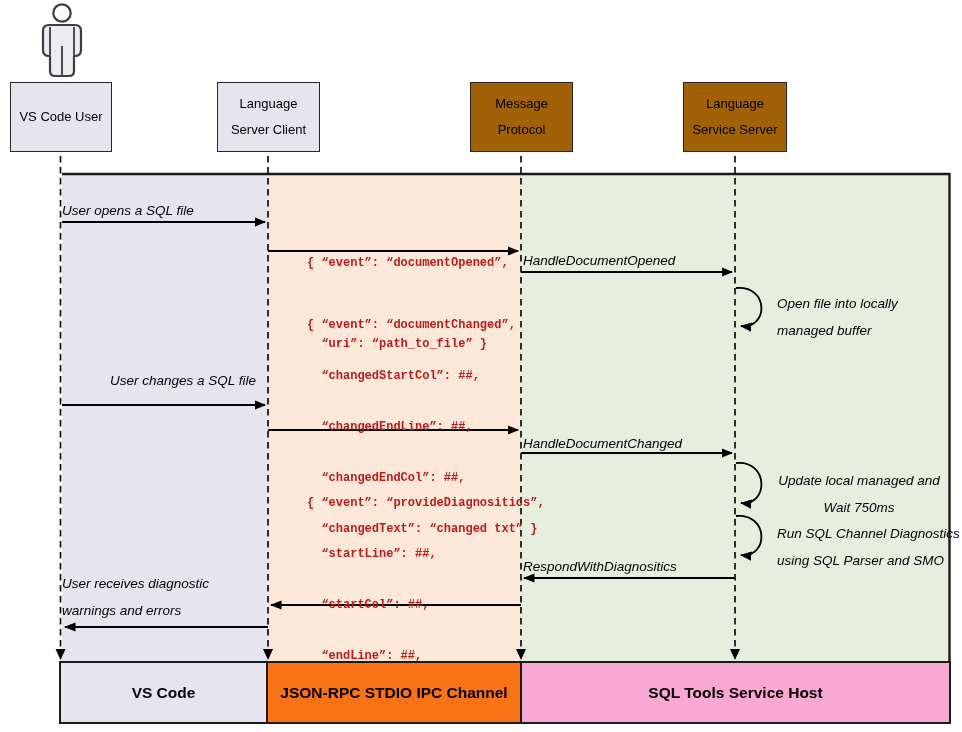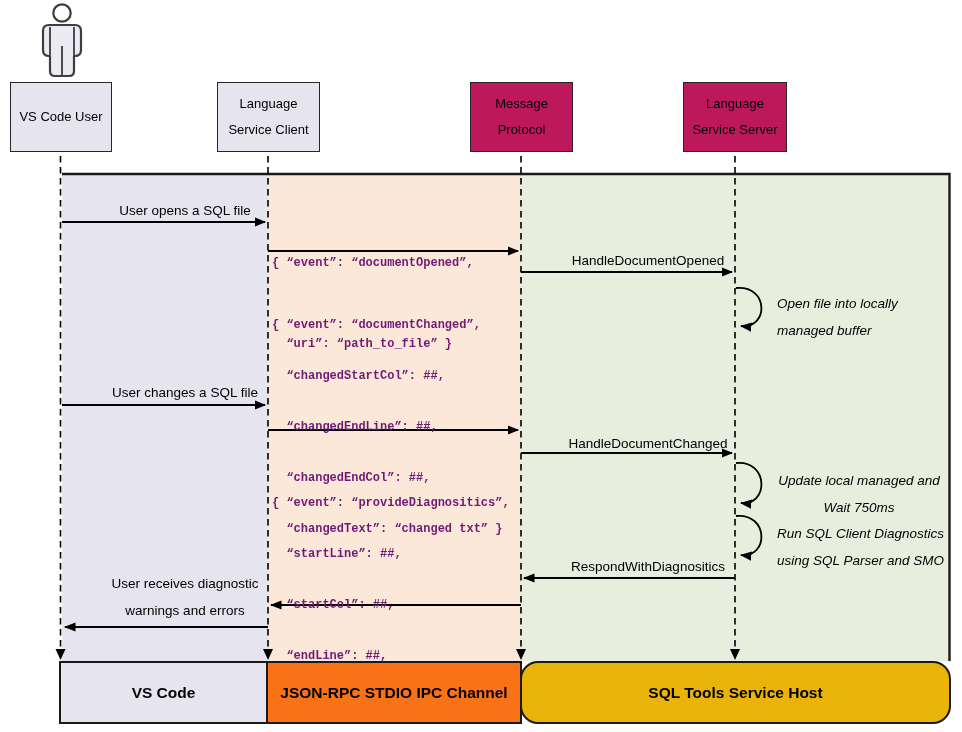--- a/index.html
+++ b/index.html
@@ -15,47 +15,47 @@
   svg.layer{position:absolute;left:0;top:0;z-index:3;}
 
   .hbox{
     position:absolute;top:82px;height:70px;box-sizing:border-box;
     border:1.6px solid #262626;display:flex;flex-direction:column;
     justify-content:center;align-items:center;z-index:4;
   }
   .hbox .hline{font-size:13px;line-height:26px;white-space:nowrap;}
   .hbox .hline:empty{display:none;}
   .hbox.lavender{background:#E6E4EF;}
-  .hbox.green{background:#be185d;}
+  .hbox.green{background:#a16207;}
 
   .fbox{
     position:absolute;top:661px;height:63px;box-sizing:border-box;
     border:2px solid #1a1a1a;display:flex;align-items:center;justify-content:center;
     z-index:4;
   }
   .fbox .flabel{font-weight:bold;font-size:15.5px;white-space:nowrap;text-align:right;}
   .fbox.lavender{background:#E6E4EF;}
   .fbox.peach{background:#f97316;}
-  .fbox.green{background:#eab308;border-radius:18px;}
+  .fbox.green{background:#f9a8d4;}
 
   .msg{
-    position:absolute;z-index:4;font-size:13.5px;
-    line-height:16px;text-align:center;white-space:nowrap;margin-left:21px;
+    position:absolute;z-index:4;font-style:italic;font-size:13.5px;
+    line-height:16px;white-space:nowrap;
   }
   .msg.two-line{line-height:27px;}
   .loop-label{
     position:absolute;z-index:4;font-style:italic;font-size:13.5px;
     line-height:27px;text-align:left;white-space:nowrap;
   }
   .loop-label.centered{text-align:center;}
 
   .jsonblock{
     position:absolute;z-index:4;
     font-family:"Liberation Mono", monospace;font-weight:bold;font-size:12px;
-    white-space:pre;color:#701a75;
+    white-space:pre;color:#b91c1c;margin-left:35px;
   }
   .jsonblock .jline{line-height:23px;}
   .jsonblock.first{line-height:27px;}
   .jsonblock.first .jline{line-height:27px;}
 </style>
 </head>
 <body>
 
 <div class="canvas">
 
@@ -102,51 +102,51 @@
     <path d="M736,463 C769,460 769,506 741,503" fill="none" stroke="#000" stroke-width="1.8" marker-end="url(#ah)"></path>
     <path d="M736,516 C769,513 769,558 741,555" fill="none" stroke="#000" stroke-width="1.8" marker-end="url(#ah)"></path>
   </svg>
 
   <div class="hbox lavender" style="left:10px;width:102px;">
     <div class="hline">VS Code User</div>
 
   </div>
   <div class="hbox lavender" style="left:217px;width:103px;">
     <div class="hline">Language</div>
-    <div class="hline">Service Client</div>
+    <div class="hline">Server Client</div>
   </div>
   <div class="hbox green" style="left:470px;width:103px;">
     <div class="hline">Message</div>
     <div class="hline">Protocol</div>
   </div>
   <div class="hbox green" style="left:683px;width:104px;">
     <div class="hline">Language</div>
     <div class="hline">Service Server</div>
   </div>
 
   <div class="msg" style="left:62px;top:203px;width:204px;">User opens a SQL file</div>
   <div class="msg" style="left:523px;top:253px;width:208px;">HandleDocumentOpened</div>
-  <div class="msg" style="left:62px;top:385px;width:204px;">User changes a SQL file</div>
+  <div class="msg" style="left:62px;top:373px;width:204px;padding-left:48px;">User changes a SQL file</div>
   <div class="msg" style="left:523px;top:436px;width:208px;">HandleDocumentChanged</div>
   <div class="msg two-line" style="left:62px;top:570px;width:204px;">
     <div>User receives diagnostic</div>
     <div>warnings and errors</div>
   </div>
   <div class="msg" style="left:523px;top:559px;width:208px;">RespondWithDiagnositics</div>
 
   <div class="loop-label" style="left:777px;top:290px;">
     <div>Open file into locally</div>
     <div>managed buffer</div>
   </div>
   <div class="loop-label centered" style="left:775px;top:467px;width:168px;">
     <div>Update local managed and</div>
     <div>Wait 750ms</div>
   </div>
   <div class="loop-label" style="left:777px;top:520px;">
-    <div>Run SQL Client Diagnostics</div>
+    <div>Run SQL Channel Diagnostics</div>
     <div>using SQL Parser and SMO</div>
   </div>
 
   <div class="jsonblock first" style="left:272px;top:196px;">
     <div class="jline">{ “event”: “documentOpened”,</div>
     <div class="jline">  “uri”: “path_to_file” }</div>
   </div>
   <div class="jsonblock" style="left:272px;top:286px;">
     <div class="jline">{ “event”: “documentChanged”,</div>
     <div class="jline">  “changedStartCol”: ##,</div>

